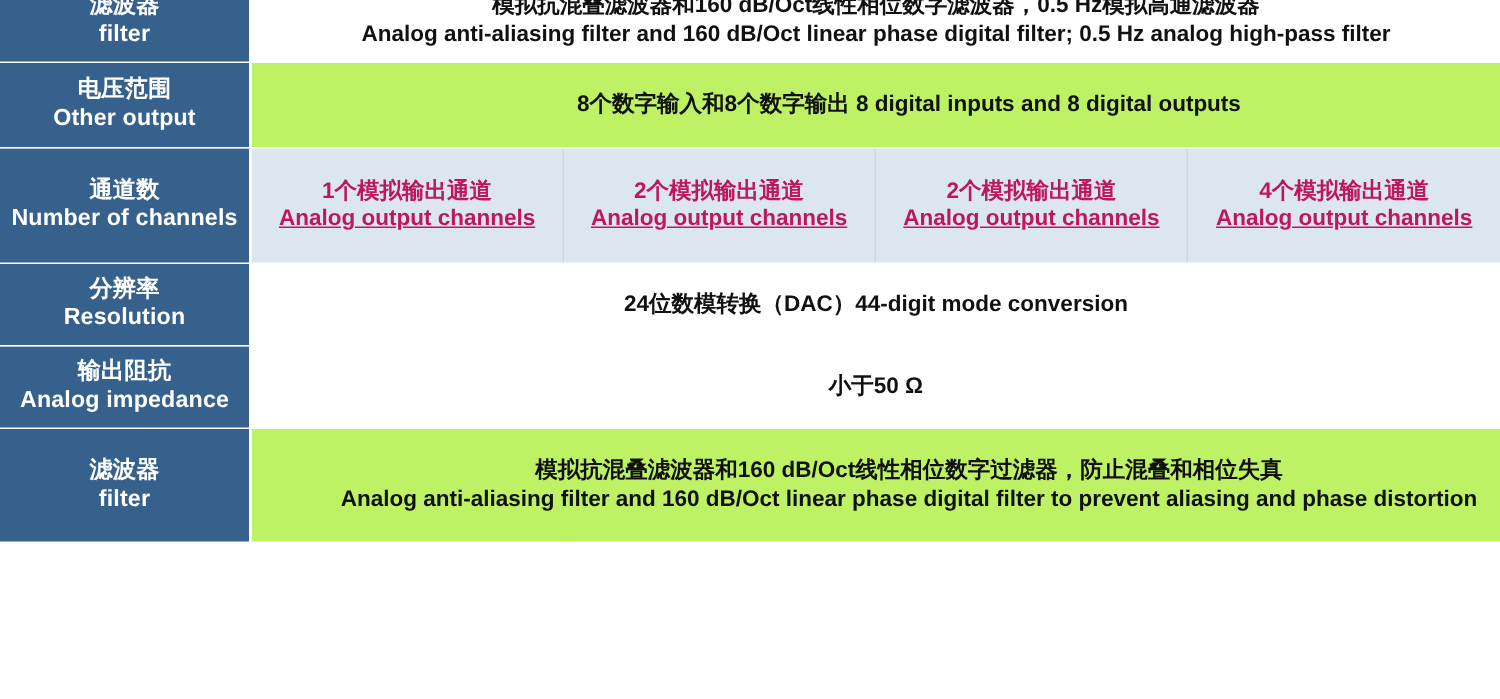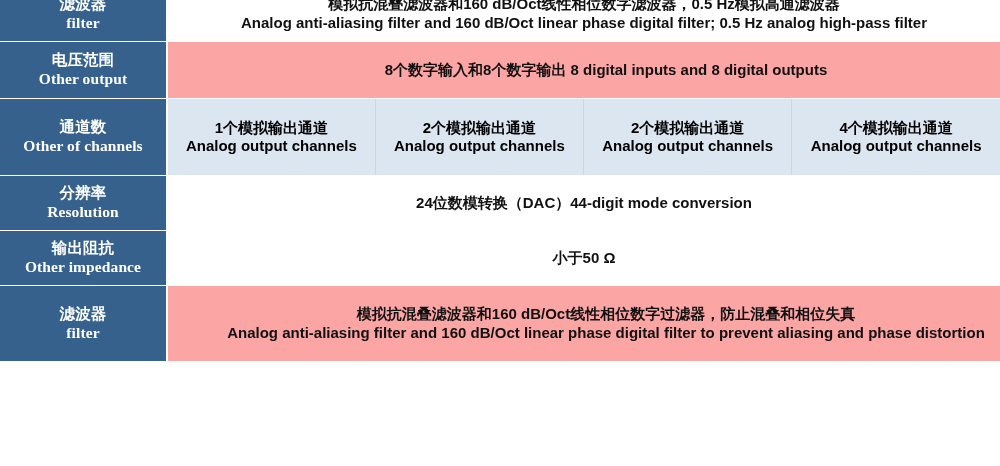--- a/index.html
+++ b/index.html
@@ -31,56 +31,56 @@
     text-align: center;
     font-size: 15.5px;
     line-height: 1.22;
     border-top: 1px solid #ffffff;
     border-bottom: 1px solid #ffffff;
     border-right: 2px solid #ffffff;
     padding: 4px 3px;
     letter-spacing: 0.1px;
   }
   .label-cell .cn { display: block; }
-  .label-cell .en { display: block; font-family: Liberation Serif, serif; }
+  .label-cell .en { display: block; }
 
   
   .value-cell {
     color: #111111;
     font-weight: bold;
     text-align: center;
     font-size: 15px;
     line-height: 1.24;
     padding: 4px 8px;
     border-top: 1px solid #ffffff;
     border-bottom: 1px solid #ffffff;
   }
   .row-light .value-cell { background: #ffffff; }
-  .row-blue  .value-cell { background: #fca5a5; padding-left: 44px; }
+  .row-blue  .value-cell { background: #bef264; padding-left: 44px; }
 
   .value-cell .cn { display: block; }
   .value-cell .en { display: block; }
   .value-cell .one-line { display: block; }
 
   
   .chan-cell {
     background: #dce6f1;
-    color: #000000;
+    color: #be185d;
     font-weight: bold;
     text-align: center;
     font-size: 15px;
     line-height: 1.22;
     padding: 5px 6px;
     border-top: 1px solid #ffffff;
     border-bottom: 1px solid #ffffff;
     border-right: 1px solid #c9d6e6;
   }
   .chan-cell:last-child { border-right: none; }
   .chan-cell .cn { display: block; }
-  .chan-cell .en { display: block; }
+  .chan-cell .en { display: block; text-decoration: underline; }
 
   
   .r-filter1 { height: 55px; }
   .r-other   { height: 57px; }
   .r-chan    { height: 77px; }
   .r-res     { height: 55px; }
   .r-volt    { height: 51px; }
   .r-imp     { height: 55px; }
   .r-filter2 { height: 76px; }
 
@@ -117,21 +117,21 @@
         <span class="en">Other output</span>
       </td>
       <td class="value-cell" colspan="4">
         <span class="one-line">8个数字输入和8个数字输出 8 digital inputs and 8 digital outputs</span>
       </td>
     </tr>
 
     <tr class="row-blue r-chan">
       <td class="label-cell">
         <span class="cn">通道数</span>
-        <span class="en">Other of channels</span>
+        <span class="en">Number of channels</span>
       </td>
       <td class="chan-cell">
         <span class="cn">1个模拟输出通道</span>
         <span class="en">Analog output channels</span>
       </td>
       <td class="chan-cell">
         <span class="cn">2个模拟输出通道</span>
         <span class="en">Analog output channels</span>
       </td>
       <td class="chan-cell">
@@ -151,21 +151,21 @@
       </td>
       <td class="value-cell" colspan="4">
         <span class="one-line">24位数模转换（DAC）44-digit mode conversion</span>
       </td>
     </tr>
 
 
     <tr class="row-light r-imp">
       <td class="label-cell">
         <span class="cn">输出阻抗</span>
-        <span class="en">Other impedance</span>
+        <span class="en">Analog impedance</span>
       </td>
       <td class="value-cell" colspan="4">
         <span class="one-line">小于50 Ω</span>
       </td>
     </tr>
 
     <tr class="row-blue r-filter2">
       <td class="label-cell">
         <span class="cn">滤波器</span>
         <span class="en">filter</span>

